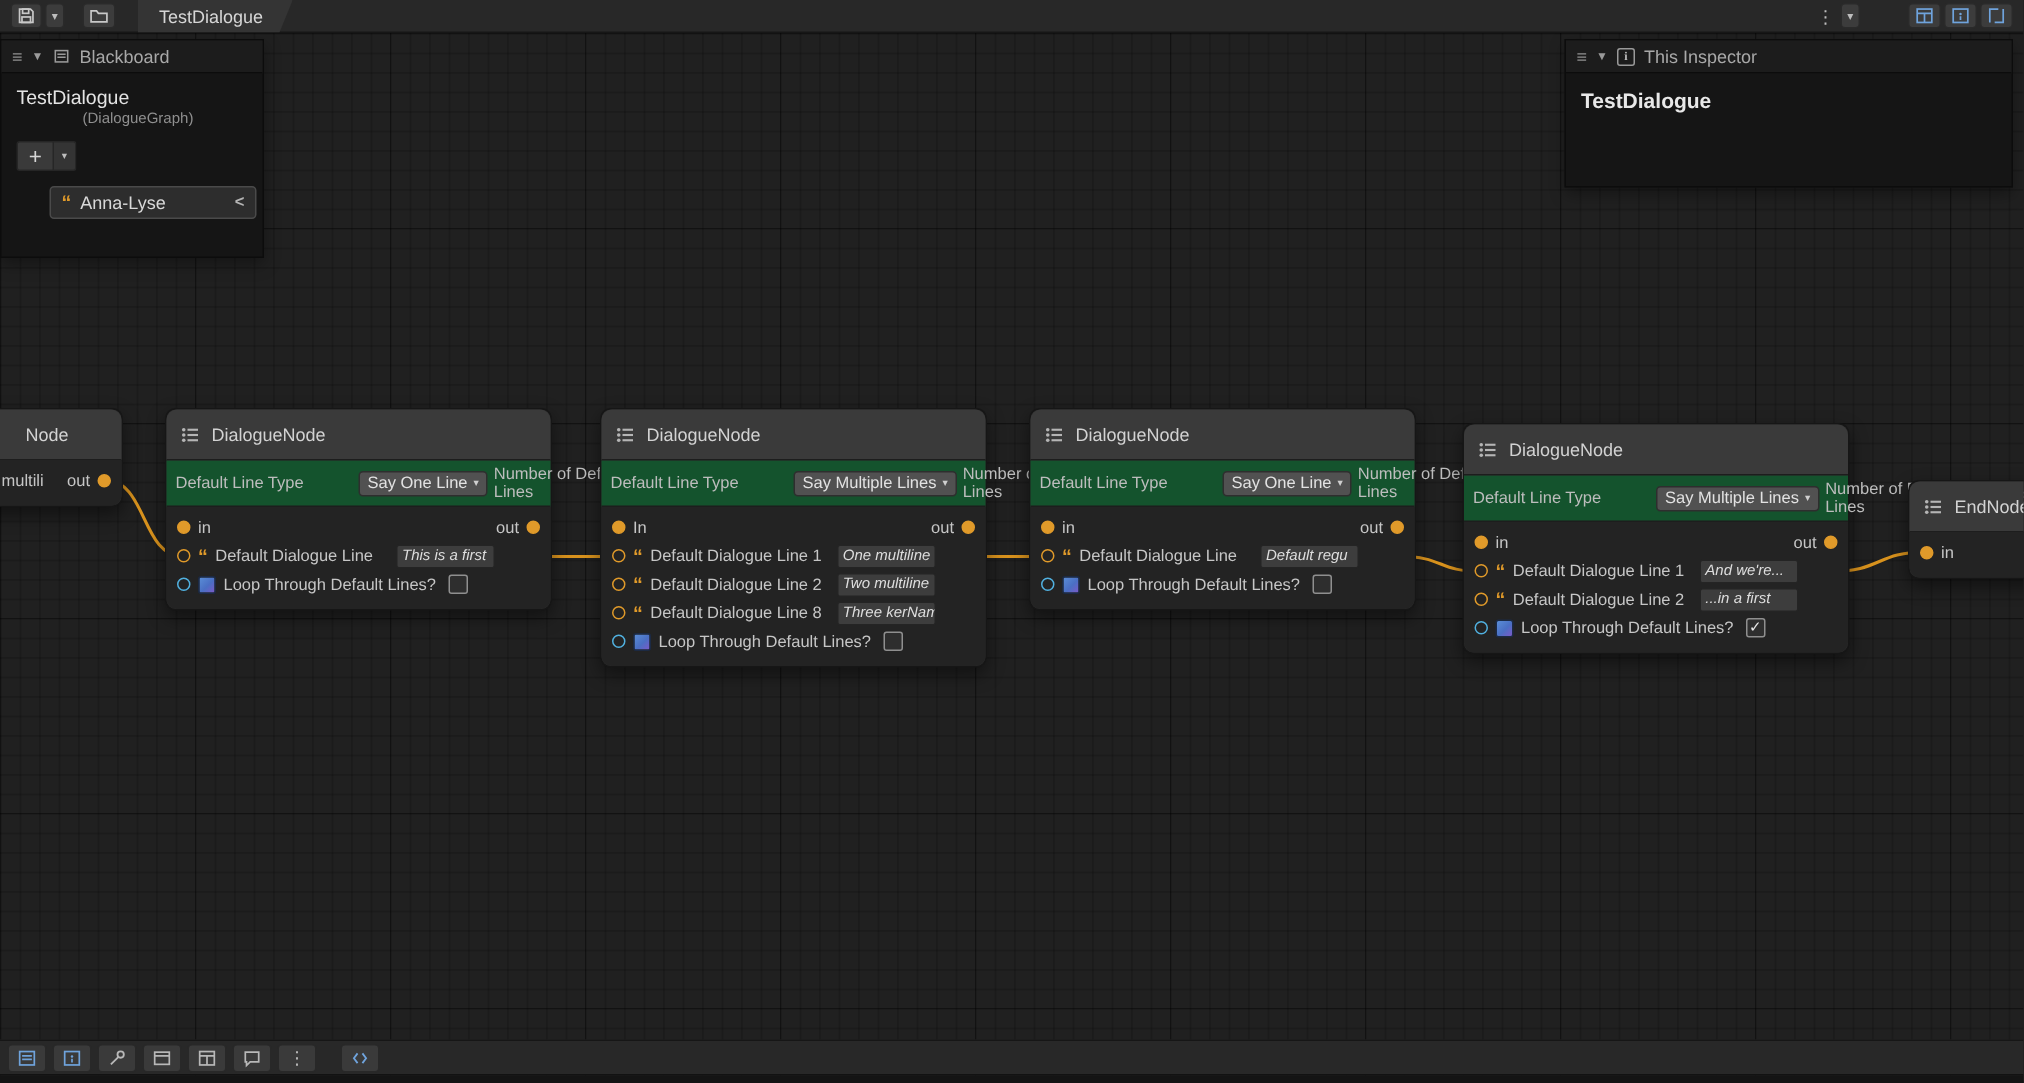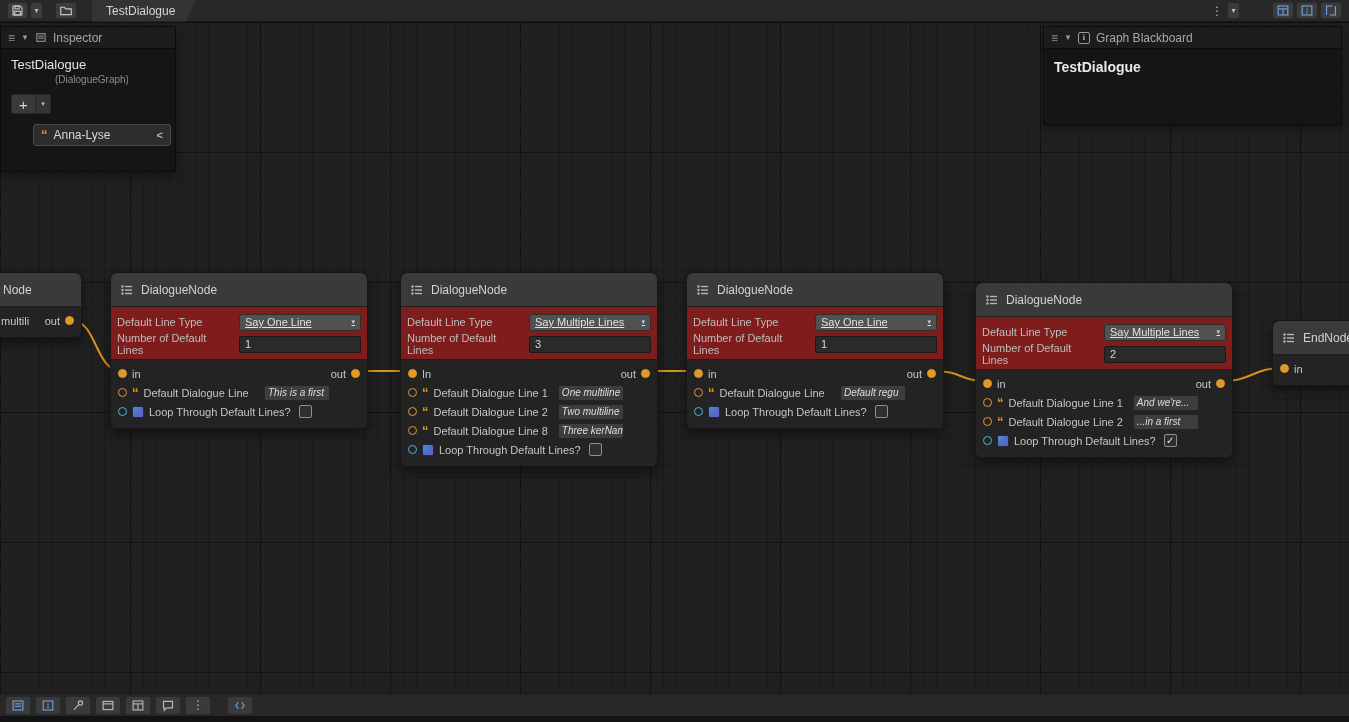--- a/index.html
+++ b/index.html
@@ -102,29 +102,29 @@
     position:absolute; width:258px; z-index:20;
     background:#2b2b2b; border:1px solid #161616; border-radius:7px;
     box-shadow:0 5px 12px rgba(0,0,0,.45); font-size:11px;
   }
   .node-title{
     height:34px; display:flex; align-items:center; gap:7px; padding:0 9px;
     background:#3a3a3a; border-bottom:1px solid #1d1d1d;
     border-radius:7px 7px 0 0; color:#d2d2d2; font-size:12px; position:relative;
   }
   .node-props{
-    background:#7f1d1d; padding:6px; border-bottom:1px solid #1d1d1d;
-    display:flex; flex-direction:column; gap:4px;
+    background:#14532d; padding:6px; border-bottom:1px solid #1d1d1d;
+    display:flex; flex-direction:row; gap:4px;align-items:flex-end;
   }
   .prop-row{ display:flex; align-items:center; height:18px; gap:6px; }
   .prop-label{ width:116px; flex:none; font-size:11px; color:#bdbdbd; }
   .dropdown{
     flex:1; height:17px; background:#515151; border:1px solid #2e2e2e; border-radius:3px;
     display:flex; align-items:center; gap:4px; padding:0 5px;
-    font-size:11px; color:#e2e2e2; overflow:hidden; white-space:nowrap;text-decoration:underline;
+    font-size:11px; color:#e2e2e2; overflow:hidden; white-space:nowrap;
   }
   .dropdown-caret{ margin-left:auto; font-size:7px; color:#cfcfcf; }
   .numfield{
     flex:1; height:17px; background:#2a2a2a; border:1px solid #191919; border-radius:2px;
     display:flex; align-items:center; padding:0 5px; font-size:11px; color:#d6d6d6;
   }
   .node-body{ background:#232323; padding:4px 0 7px; border-radius:0 0 7px 7px; }
   .port-row{
     height:19px; display:flex; align-items:center; gap:5px;
     padding:0 7px; font-size:11px; color:#c6c6c6; white-space:nowrap;
@@ -252,21 +252,21 @@
   <div class="panel-header">
     <span class="hamburger">≡</span>
     <span class="tri">▼</span>
     <span class="panel-hdr-icon">
       <svg width="12" height="11" viewBox="0 0 16 16" fill="none" stroke="#9a9a9a" stroke-width="1.5">
         <rect x="2" y="2.5" width="12" height="11"></rect>
           <line x1="4" y1="6" x2="12" y2="6"></line>
           <line x1="4" y1="9" x2="12" y2="9"></line>
       </svg>
     </span>
-    <span>Inspector</span>
+    <span>Blackboard</span>
   </div>
   <div class="bb-body">
     <div class="bb-name">TestDialogue</div>
     <div class="bb-sub">(DialogueGraph)</div>
     <div class="bb-addrow">
       <div class="bb-add">
         <span>+</span>
       </div>
       <div class="bb-addcaret">
         <span>▾</span>
@@ -278,30 +278,30 @@
       <span class="pill-chevron">&lt;</span>
     </div>
   </div>
 </div>
 
 <div class="panel graph-inspector">
   <div class="panel-header">
     <span class="hamburger">≡</span>
     <span class="tri">▼</span>
     <span class="boxed-i">i</span>
-    <span>Graph Blackboard</span>
+    <span>This Inspector</span>
   </div>
   <div class="gi-body">
     <div class="gi-name">TestDialogue</div>
   </div>
 </div>
 
 <div class="node" style="left:-96px; top:272px; width:178px;">
   <div class="node-title">
-    <span style="position:absolute; left:98px;">Node</span>
+    <span style="position:absolute; left:112px;">Node</span>
   </div>
   <div class="node-body">
     <div class="port-row" style="padding-left:96px;">
       <span>multili</span>
       <span class="spacer"></span>
       <span>out</span>
       <span class="dot orange filled"></span>
     </div>
   </div>
 </div>

